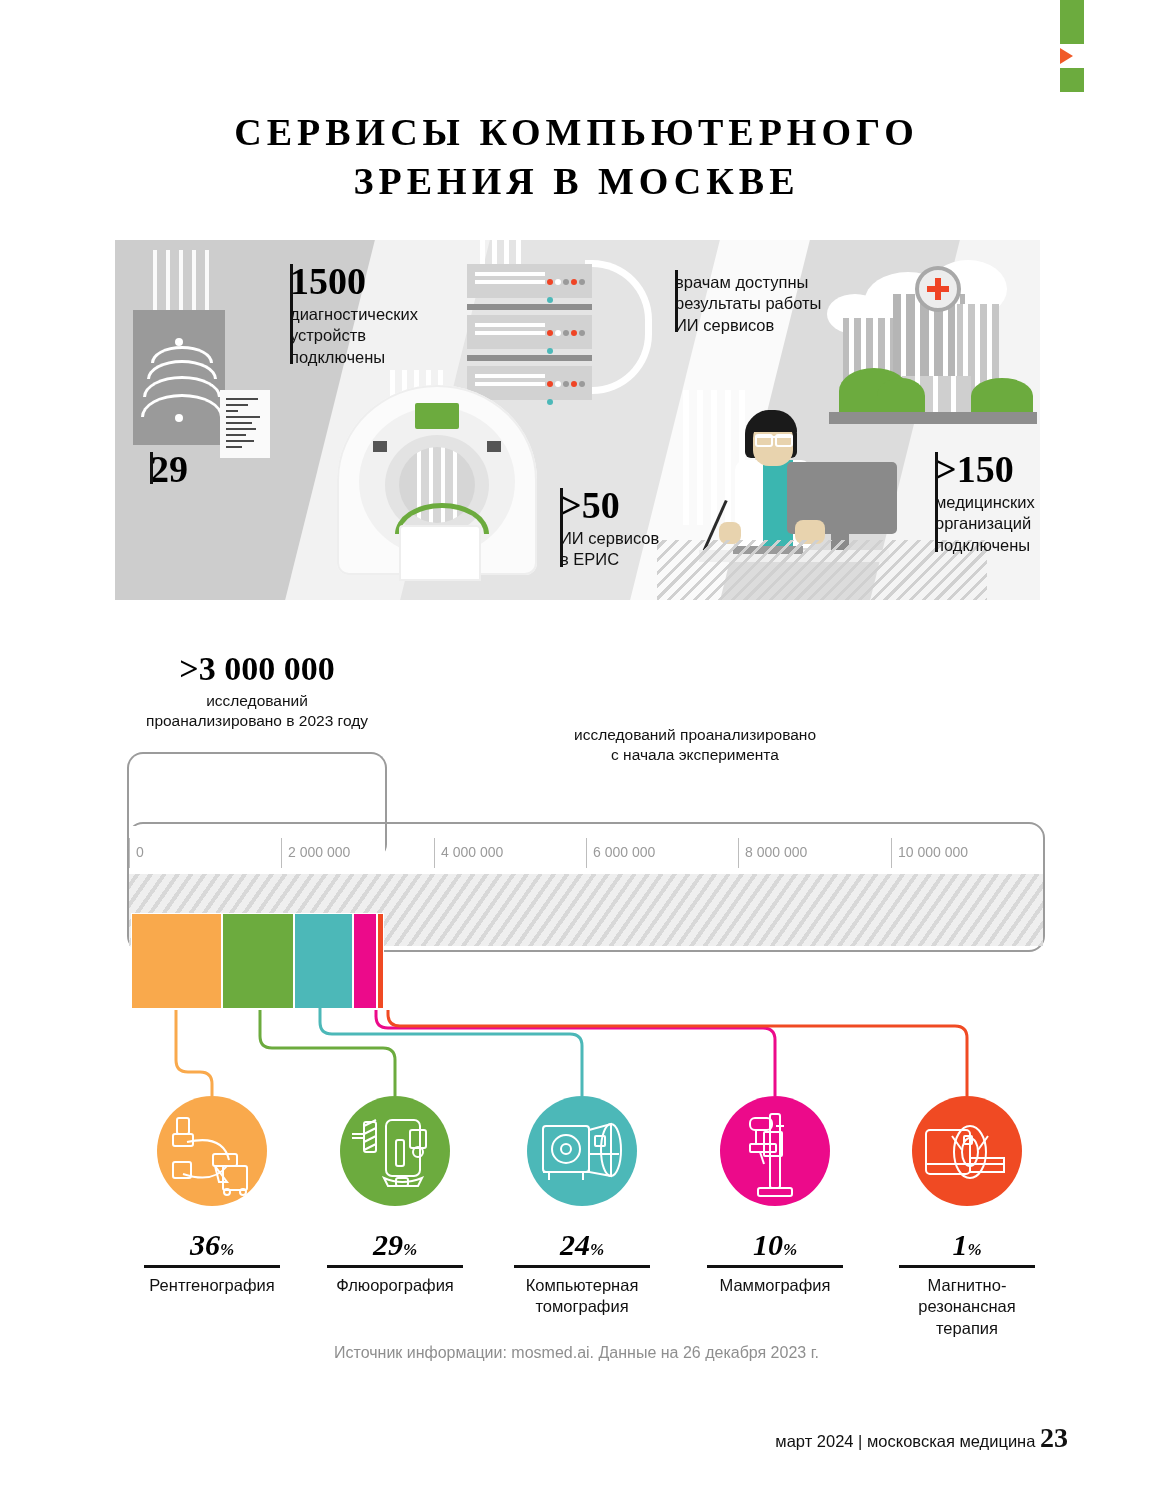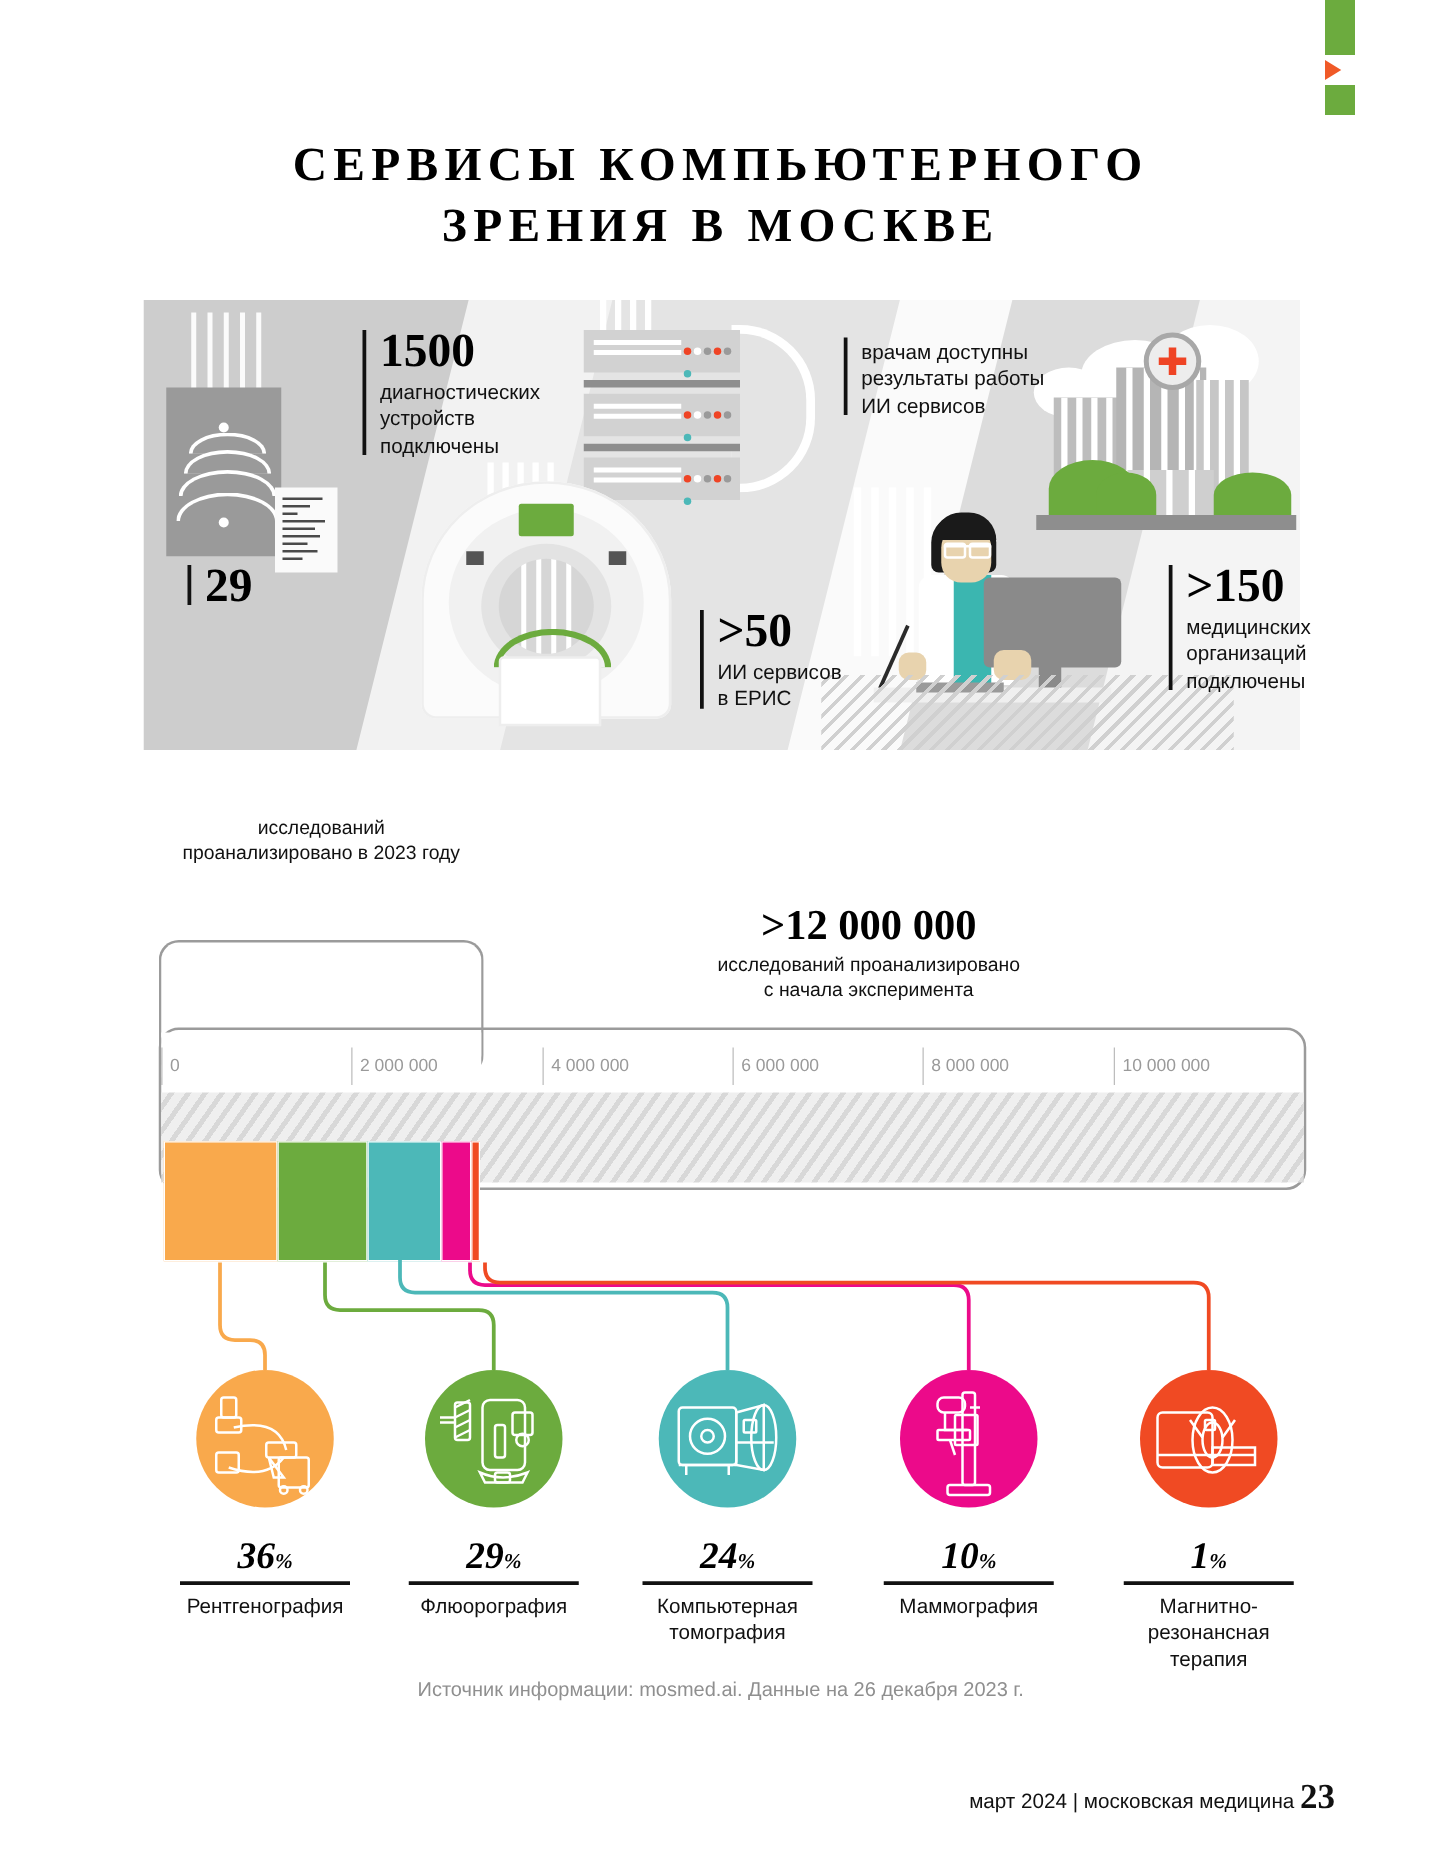--- a/index.html
+++ b/index.html
@@ -103,21 +103,21 @@
   #hosp .badge{position:absolute;left:82px;top:6px;width:38px;height:38px;border-radius:50%;
     background:#ededed;border:4px solid #a8a8a8;}
   #hosp .crossv{position:absolute;left:16px;top:8px;width:6px;height:22px;background:#ef4425;}
   #hosp .crossh{position:absolute;left:8px;top:16px;width:22px;height:6px;background:#ef4425;}
   #hosp .entry{position:absolute;left:52px;top:116px;width:86px;height:38px;background:#cfcfcf;}
   #hosp .entry i{position:absolute;top:0;width:5px;height:40px;background:#fff;}
   .bush{position:absolute;background:#6cab3e;border-radius:50% 50% 0 0;}
   #hosp .ground{position:absolute;left:-4px;top:152px;width:208px;height:12px;background:#8e8e8e;}
 
   
-  .stat{position:absolute;padding-left:14px;}
+  .stat{position:absolute;}
   .stat .rule{position:absolute;left:0;top:2px;bottom:4px;width:3px;background:#111;}
   .stat .num{font-family:"Liberation Serif",serif;font-weight:bold;font-size:38px;line-height:1;color:#000;}
   .stat .cap{font-size:16.5px;line-height:1.3;color:#111;margin-top:4px;}
 
   
   .callnum{font-family:"Liberation Serif",serif;font-weight:bold;font-size:34px;color:#000;}
   .callcap{font-size:15.5px;line-height:1.28;color:#111;}
 
   
   #boxBig{position:absolute;left:127px;top:822px;width:918px;height:130px;
@@ -347,25 +347,25 @@
 </div>
 <div class="stat" style="left:935px;top:450px;width:165px;">
   <div class="rule"></div>
   <div class="num">&gt;150</div>
   <div class="cap" style="white-space:pre-line">медицинских
 организаций
 подключены</div>
 </div>
 
 <div style="position:absolute;left:127px;top:650px;width:260px;text-align:center;">
+  <div class="callnum">&gt;3 000 000</div>
   <div class="callcap" style="white-space:pre-line;margin-top:3px;">исследований
 проанализировано в 2023 году</div>
 </div>
 <div style="position:absolute;left:500px;top:722px;width:390px;text-align:center;">
-  <div class="callnum">&gt;12 000 000</div>
   <div class="callcap" style="white-space:pre-line;margin-top:3px;">исследований проанализировано
 с начала эксперимента</div>
 </div>
 
 <div id="boxBig"></div>
 <div id="boxSmall"></div>
 <div id="boxSmallFill"></div>
 <div id="hatchband"></div>
 
 <div id="axis">

